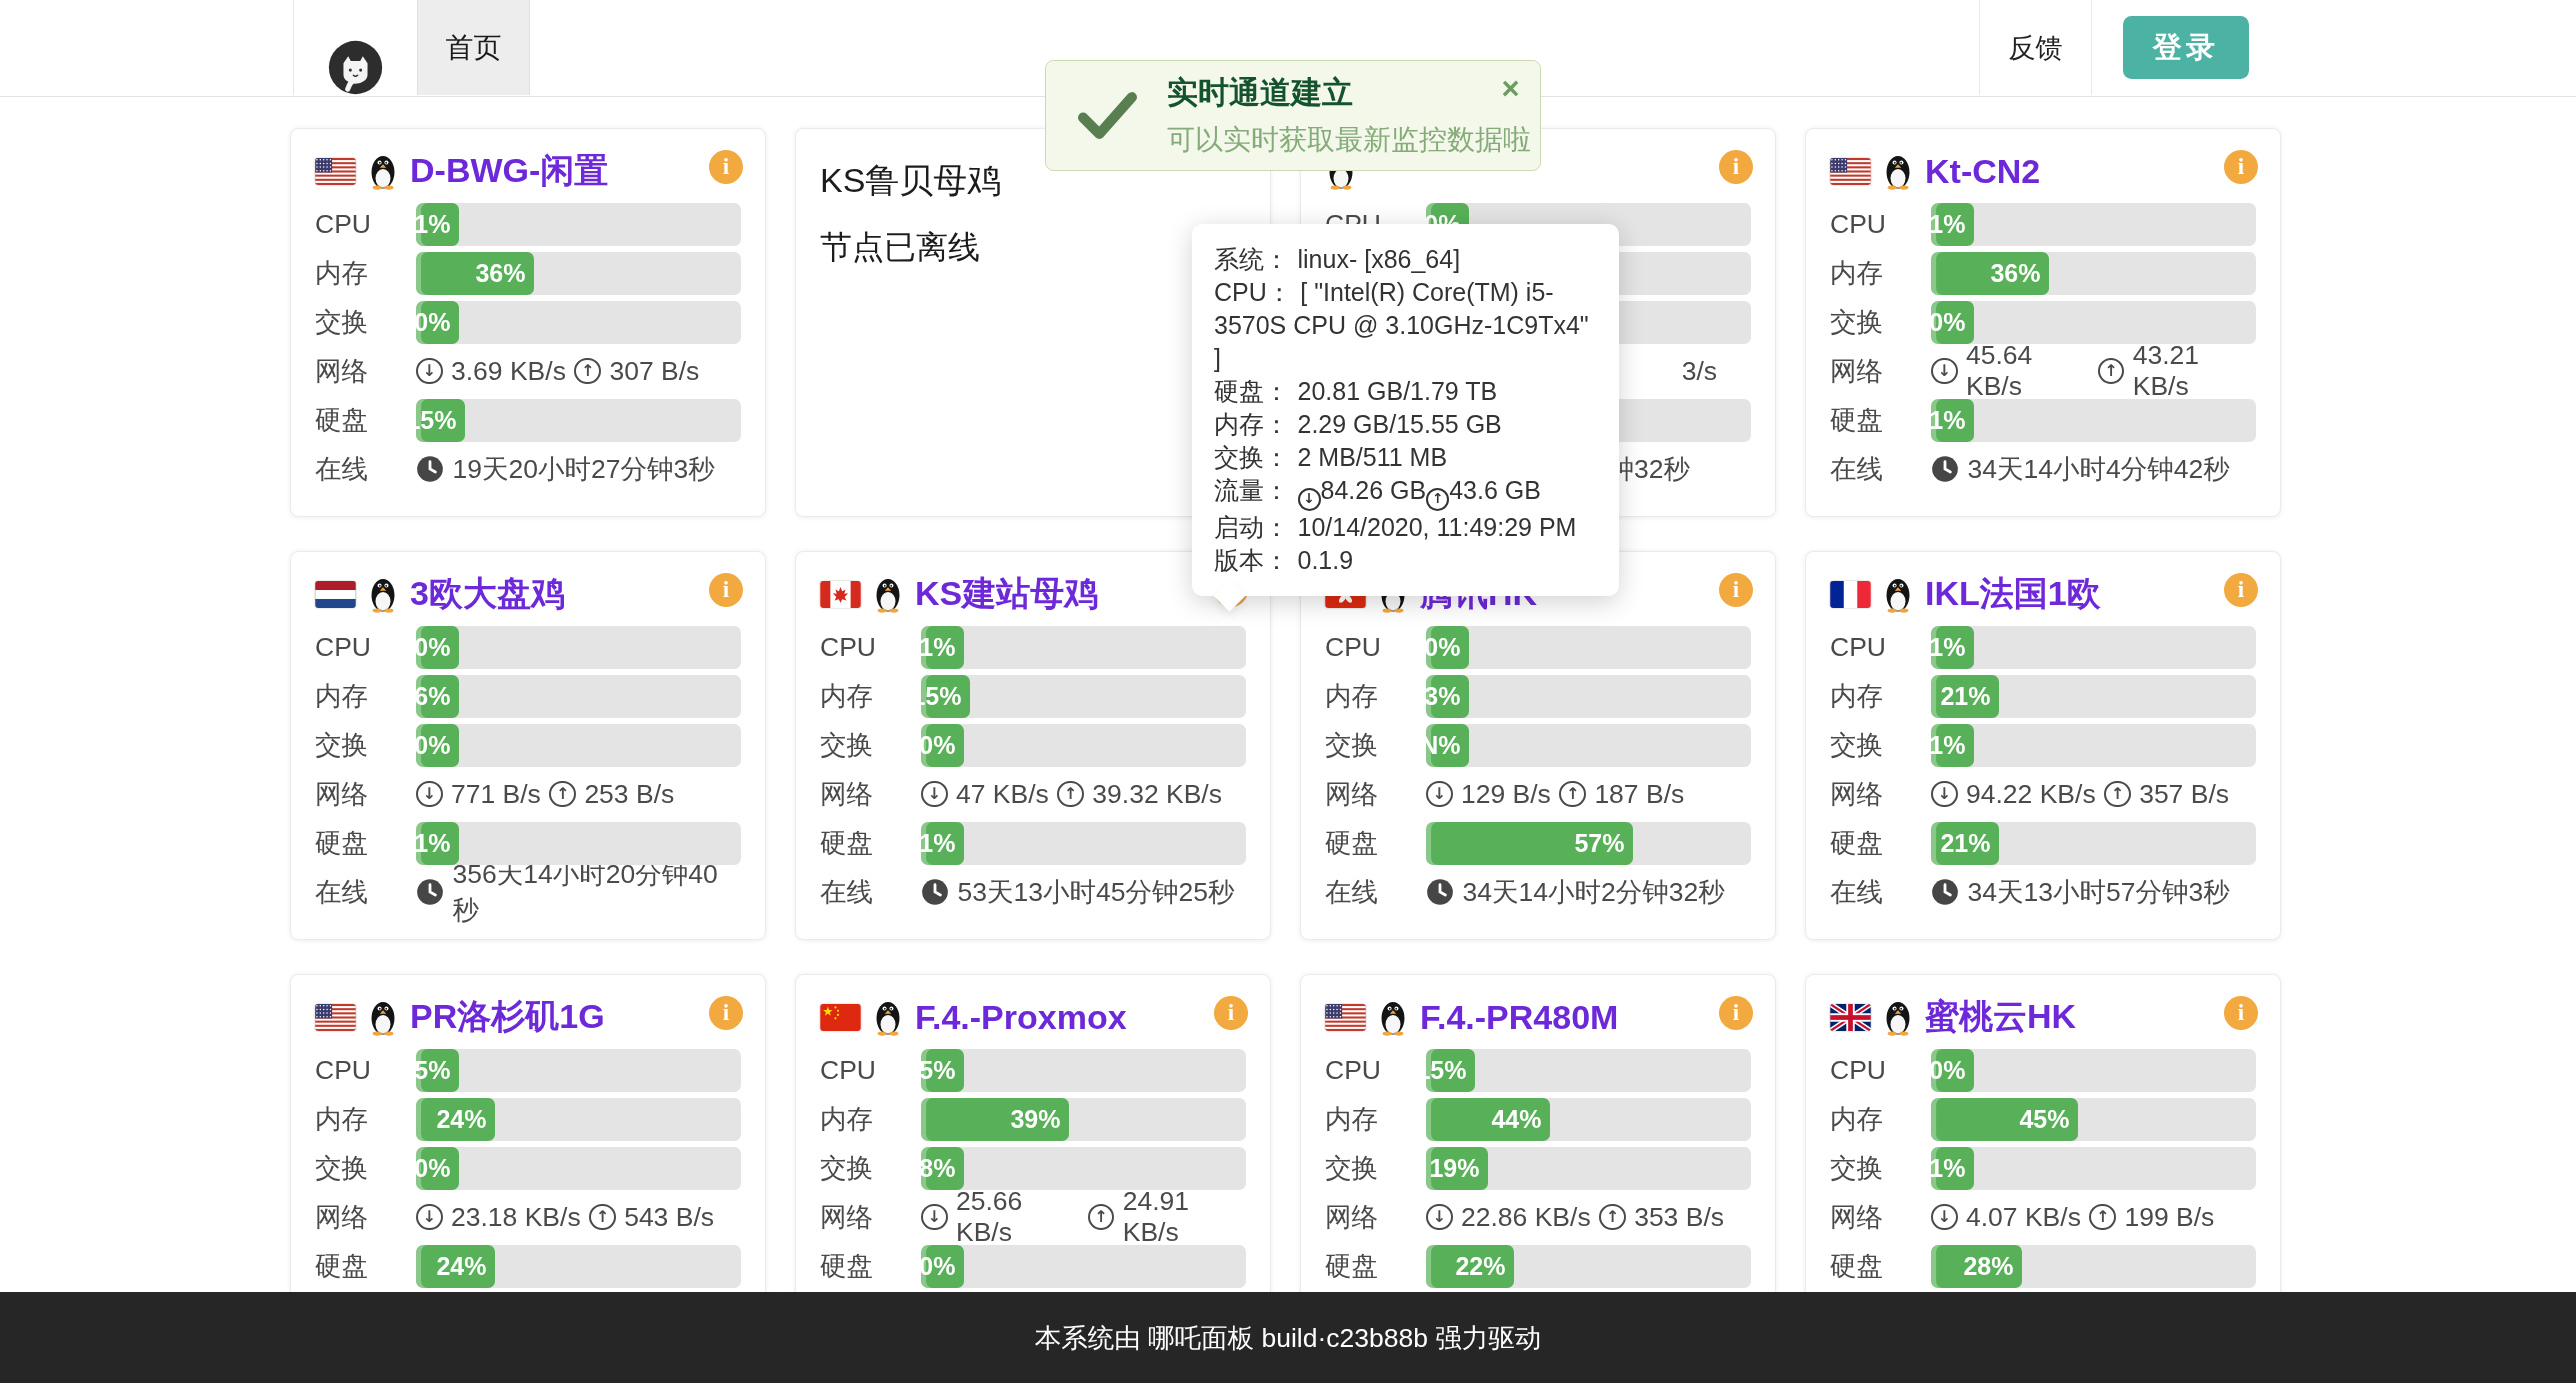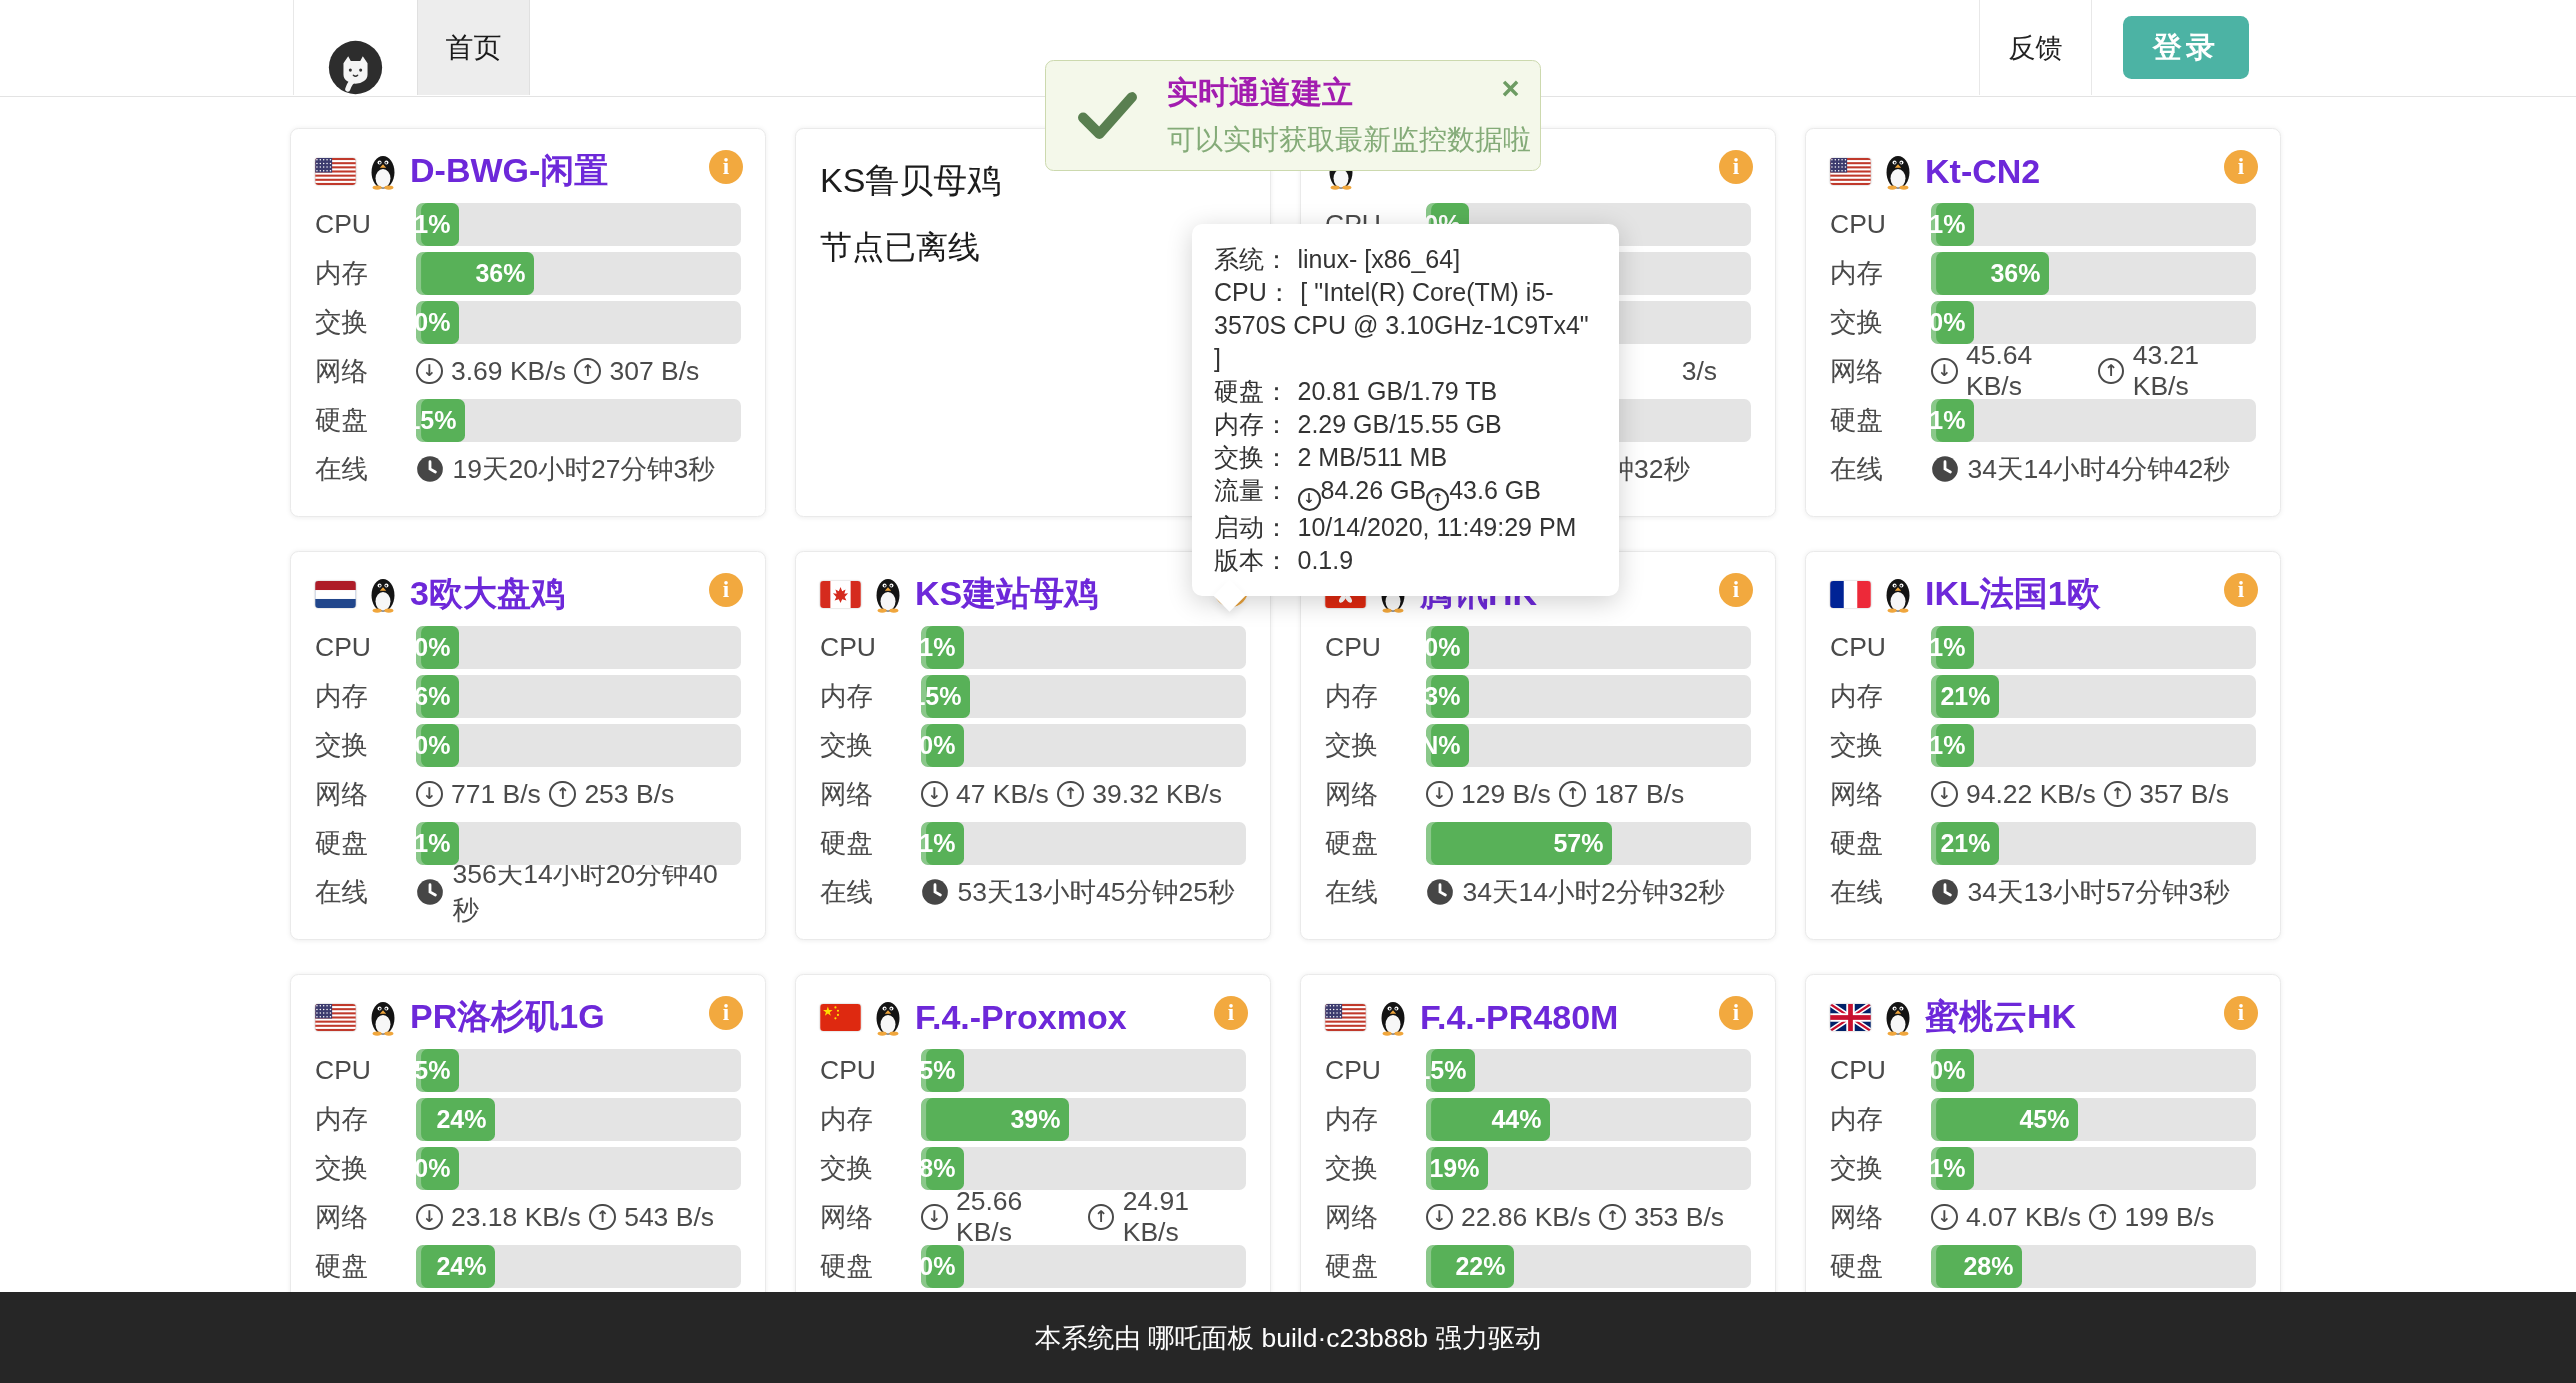--- a/index.html
+++ b/index.html
@@ -50,21 +50,21 @@
   .cic .ar{font-size:16px;font-weight:bold;color:#4a4a4a;line-height:1;
        font-family:"DejaVu Sans",sans-serif}
   .off-name{font-size:34px;color:#1c1c1c;margin-top:8.5px}
   .off-status{font-size:32px;color:#1c1c1c;margin-top:22px}
 
   
   .toast{position:absolute;left:1045px;top:60px;width:496px;height:111px;background:#f4f8ea;
          border:1.7px solid #ccd9ae;border-radius:8.5px;z-index:400;display:flex;align-items:center;
          box-sizing:border-box;padding-left:31px}
   .tcheck{margin-right:29px;display:flex;flex:none}
-  .toast-title{font-size:31px;font-weight:bold;color:#a21caf;margin-bottom:7.7px}
+  .toast-title{font-size:31px;font-weight:bold;color:#14532d;margin-bottom:7.7px}
   .toast-msg{font-size:28px;color:#84ab78}
   .toast-close{position:absolute;top:12px;right:20.5px;font-size:31px;color:#6d9c63;
          font-weight:bold;cursor:pointer;line-height:1}
 
   
   .tip{position:absolute;left:1192px;top:224px;width:427px;box-sizing:border-box;
        padding:19px 22px;background:#fff;border-radius:10.2px;z-index:300;font-size:25px;
        color:#333;line-height:33px;box-shadow:0 5.1px 26px rgba(0,0,0,.18)}
   .tip:after{content:"";position:absolute;left:26px;bottom:-11px;width:23px;height:23px;
        background:#fff;transform:rotate(45deg);box-shadow:3.4px 3.4px 8.5px rgba(0,0,0,.08)}
@@ -512,21 +512,21 @@
             <span class="ar">↓</span>
           </span>
           <span>129 B/s</span>
           <span class="cic">
             <span class="ar">↑</span>
           </span>
           <span>187 B/s</span>
         </div>
         <div class="rlabel">硬盘</div>
         <div class="bar">
-          <div class="fill" style="width:186px">57%</div>
+          <div class="fill" style="width:207px">57%</div>
         </div>
         <div class="rlabel">在线</div>
         <div class="txt">
           <span style="display:flex">
             <svg viewBox="0 0 24 24" width="28" height="28">
               <circle cx="12" cy="12" r="11" fill="#464646"></circle>
               <path d="M12 5.8V12l4.6 2.6" stroke="#fff" stroke-width="2.4" fill="none" stroke-linecap="round"></path>
             </svg>
           </span>
           <span>34天14小时2分钟32秒</span>

